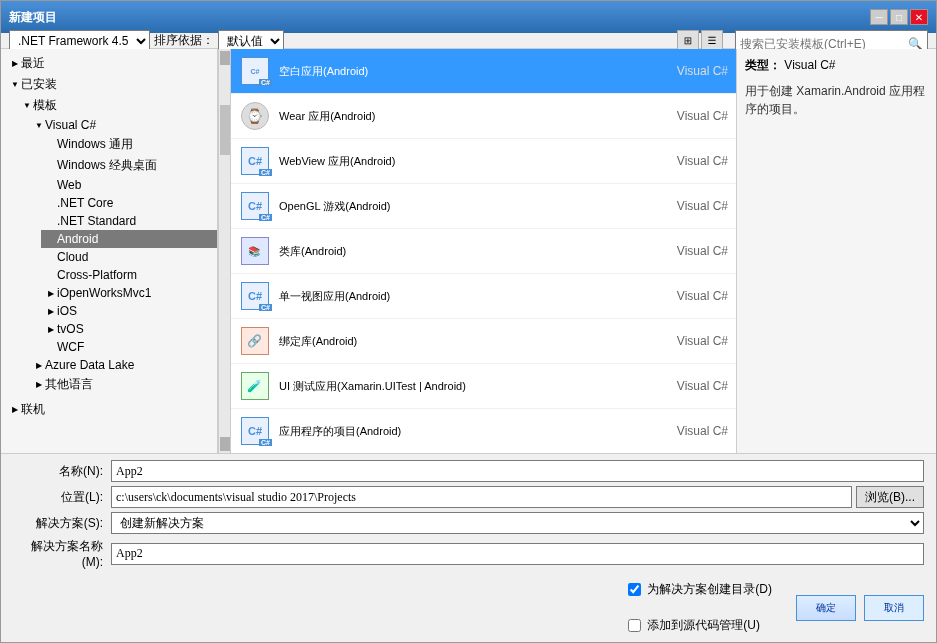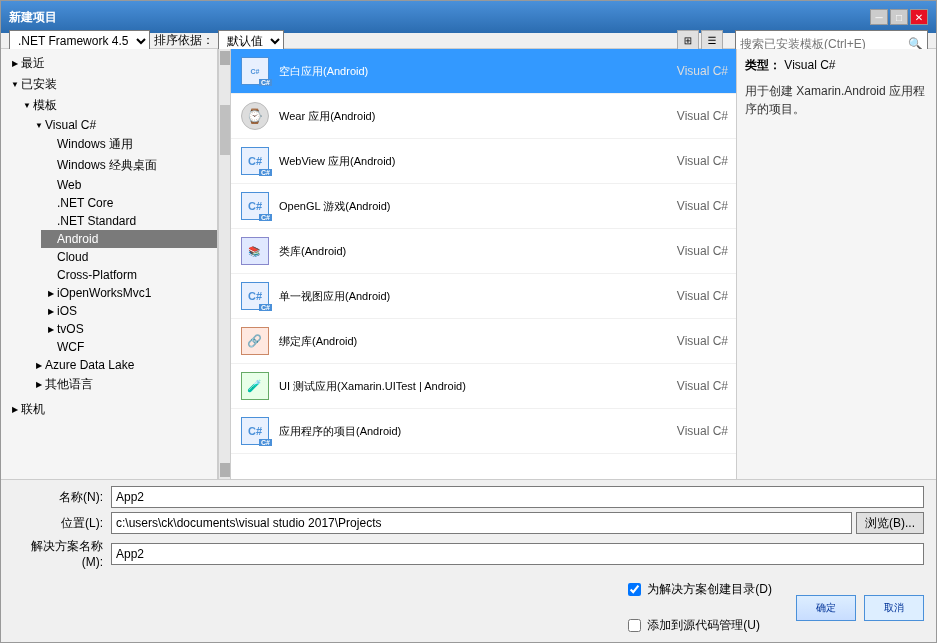--- a/index.html
+++ b/index.html
@@ -259,21 +259,21 @@
       text-align: right;
       font-size: 12px;
       flex-shrink: 0;
     }
     .form-input {
       flex: 1;
       height: 22px;
       border: 1px solid #7a7a7a;
       padding: 0 4px;
       font-size: 12px;
-      font-family: Liberation Sans, sans-serif;
+      font-family: Liberation Serif, serif;
       background: white;
     }
     .form-input-with-btn {
       display: flex;
       flex: 1;
       gap: 4px;
     }
     .browse-btn {
       height: 22px;
       padding: 0 8px;
@@ -588,20 +588,26 @@
     </div>
 
     <div class="form-row">
       <label class="form-label">位置(L):</label>
       <div class="form-input-with-btn">
         <input class="form-input" type="text" value="c:\users\ck\documents\visual studio 2017\Projects" style="flex: 1 1 0%;">
         <button class="browse-btn">浏览(B)...</button>
       </div>
     </div>
 
+    <div class="form-row">
+      <label class="form-label">解决方案(S):</label>
+      <select class="form-input" style="flex:1;">
+        <option>创建新解决方案</option>
+      </select>
+    </div>
 
     <div class="form-row">
       <label class="form-label">解决方案名称(M):</label>
       <input class="form-input" type="text" value="App2" style="flex: 1 1 0%;">
     </div>
   </div>
 
   <div style="display:flex; align-items:center; padding:4px 12px 8px; background:#f0f0f0; gap:8px;">
     <div style="flex:1;"></div>
     <div style="display:flex; flex-direction:column; gap:19px;">

